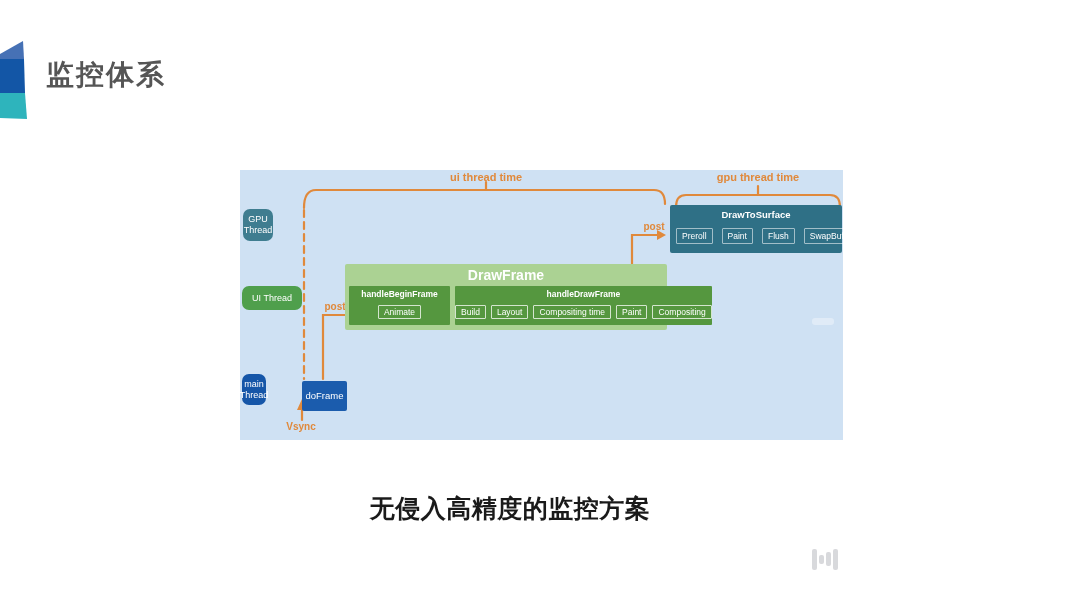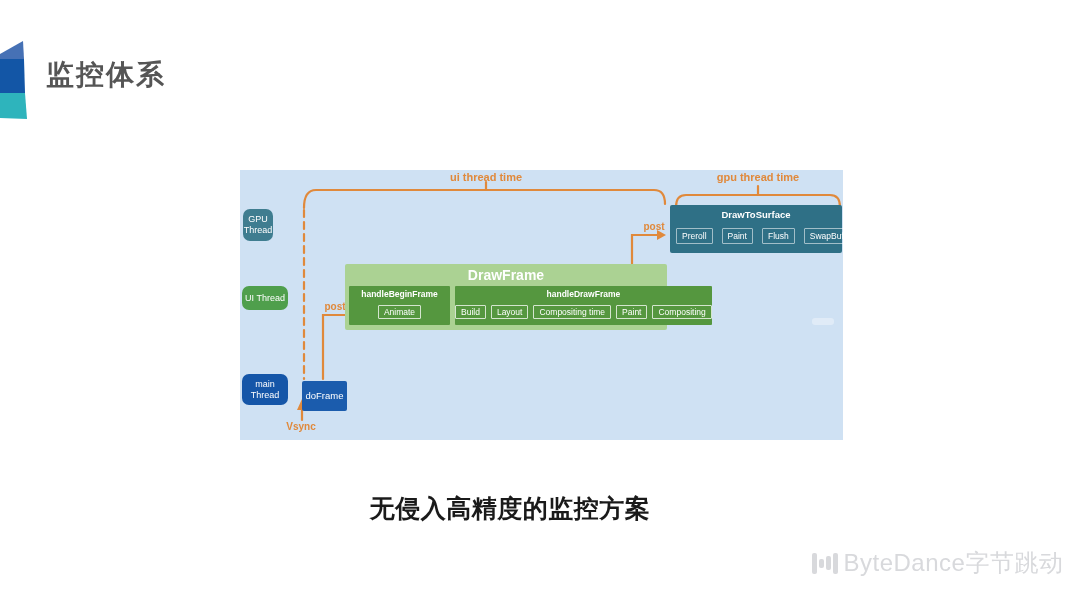--- a/index.html
+++ b/index.html
@@ -27,22 +27,22 @@
 
   .lbl{position:absolute;color:var(--c-orange);font-weight:bold;text-align:center;}
   .lbl-bracket{font-size:11px;width:120px;}
   .lbl-small{font-size:10px;width:36px;}
   .lbl-vsync{font-size:10px;width:42px;}
 
   .tbox{position:absolute;display:flex;align-items:center;justify-content:center;
     color:#fff;font-size:9px;text-align:center;line-height:1.2;}
   .rounded{border-radius:7px;}
   .gpu-thread{left:3px;top:39px;width:30px;height:32px;background:var(--c-teal_box);}
-  .ui-thread{left:2px;top:116px;width:46px;height:24px;background:var(--c-green_box);white-space:nowrap;}
-  .main-thread{left:2px;top:204px;width:46px;height:31px;background:var(--c-blue_main);}
+  .ui-thread{left:2px;top:116px;width:60px;height:24px;background:var(--c-green_box);white-space:nowrap;}
+  .main-thread{left:2px;top:204px;width:24px;height:31px;background:var(--c-blue_main);}
   .doframe{left:62px;top:211px;width:45px;height:30px;background:var(--c-blue_doframe);
     border-radius:2px;font-size:9.5px;}
 
   .drawframe{position:absolute;left:105px;top:94px;width:322px;height:66px;
     background:var(--c-green_light);border-radius:2px;}
   .df-title{height:22px;display:flex;align-items:center;justify-content:center;
     color:#fff;font-size:14px;font-weight:bold;}
   .df-body{display:flex;gap:5px;padding:0 3px 0 4px;height:39px;}
   .df-sub{background:var(--c-green_dark);border-radius:1px;display:flex;flex-direction:column;}
   .hbf{width:101px;flex:none;}
@@ -147,16 +147,15 @@
 
   <div class="caption">无侵入高精度的监控方案</div>
 
   <div class="footer">
     <span class="logo-bars">
       <i class="b1"></i>
         <i class="b2"></i>
         <i class="b3"></i>
         <i class="b4"></i>
     </span>
-    <span class="brand-text">ByteDance字节跳动</span>
   </div>
 
 </div>
 
 </body></html>

